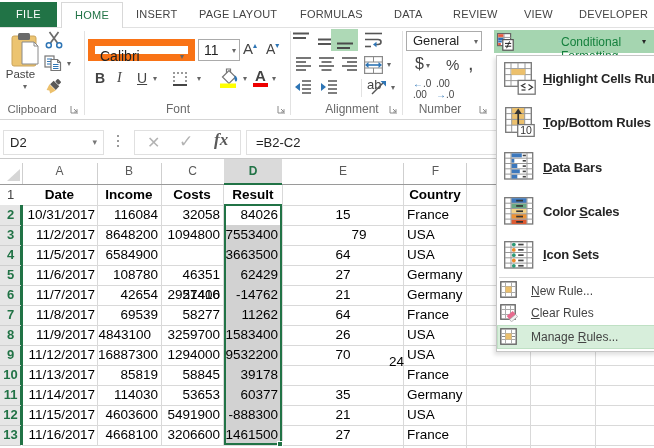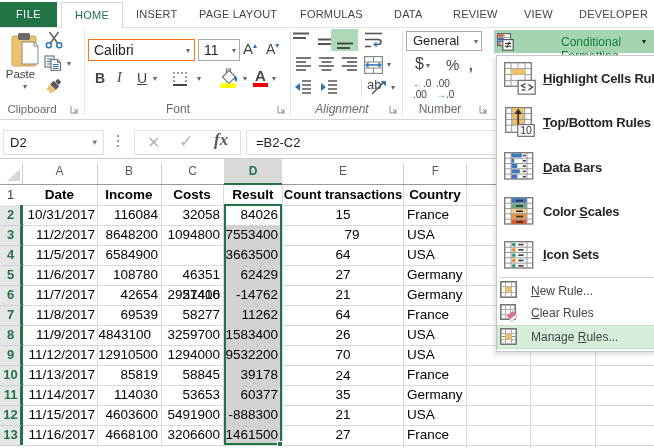--- a/index.html
+++ b/index.html
@@ -88,21 +88,21 @@
       <rect x="5" y="4.5" width="8" height="5" fill="#595959"></rect>
       <path d="M4.5 10 L13.5 10 L11.5 16 L9 14.5 L6.5 16 Z" fill="#ecc06c"></path>
     </g>
   </svg>
   <div class="grplabel" style="left:0px;width:64px;font-size:11.5px;">Clipboard</div>
   <svg class="launch" style="left:70px;" width="10" height="10" viewBox="0 0 10 10">
     <path d="M1 1 L1 8 L8 8" fill="none" stroke="#8a8a8a"></path>
     <path d="M4 4 L7 7 M7 4.2 L7 7 L4.2 7" fill="none" stroke="#8a8a8a"></path>
   </svg>
 
-  <div class="abs" style="left:88px;top:39px;width:107px;height:22px;border:1px solid #f97316;background:#fff;">
+  <div class="abs" style="left:88px;top:39px;width:107px;height:22px;border:7px solid #f97316;background:#fff;">
     <span style="position:absolute;left:5px;top:2px;font-size:14px;color:#222;">Calibri</span>
     <span style="position:absolute;right:4px;top:6px;font-size:8px;color:#666;">▾</span>
   </div>
   <div class="abs" style="left:198px;top:39px;width:42px;height:22px;border:1px solid #ababab;background:#fff;">
     <span style="position:absolute;left:5px;top:2px;font-size:14px;color:#222;">11</span>
     <span style="position:absolute;right:3px;top:6px;font-size:8px;color:#666;">▾</span>
   </div>
   <div class="abs" style="left:243px;top:40px;font-size:15px;color:#444;">A<span style="font-size:8px;color:#2e75b5;vertical-align:6px;">▴</span></div>
   <div class="abs" style="left:266px;top:41px;font-size:14px;color:#444;">A<span style="font-size:8px;color:#2e75b5;vertical-align:6px;">▾</span></div>
   <div class="abs" style="left:95px;top:70px;font-size:14px;font-weight:bold;color:#444;">B</div>
@@ -225,21 +225,21 @@
       </g>
     <path d="M1 3 L6 7 L1 11 Z" fill="#2e75b5"></path>
   </svg>
   <div class="abs" style="left:361px;top:79px;width:1px;height:18px;background:#e2e2e2;"></div>
   <div class="abs" style="left:367px;top:77px;font-size:13px;color:#444;">ab</div>
   <svg class="abs" style="left:369px;top:77px;" width="19" height="19" viewBox="0 0 19 19">
     <line x1="3" y1="17" x2="14" y2="6" stroke="#555" stroke-width="1.4"></line>
     <path d="M11.5 4 L17 4 L17 9.5 Z" fill="#2e75b5"></path>
   </svg>
   <div class="abs" style="left:391px;top:83px;font-size:8px;color:#666;">▾</div>
-  <div class="grplabel" style="left:302px;width:80px;font-style:italic;">Alignment</div>
+  <div class="grplabel" style="left:312px;width:80px;">Alignment</div>
   <svg class="launch" style="left:389px;" width="10" height="10" viewBox="0 0 10 10">
     <path d="M1 1 L1 8 L8 8" fill="none" stroke="#8a8a8a"></path>
     <path d="M4 4 L7 7 M7 4.2 L7 7 L4.2 7" fill="none" stroke="#8a8a8a"></path>
   </svg>
 
   <div class="abs" style="left:406px;top:31px;width:76px;height:20px;border:1px solid #ababab;background:#fff;">
     <span style="position:absolute;left:6px;top:1px;font-size:13px;color:#222;">General</span>
     <span style="position:absolute;right:3px;top:5px;font-size:8px;color:#666;">▾</span>
   </div>
   <div class="abs" style="left:415px;top:55px;font-size:16px;color:#444;">$</div>
@@ -368,35 +368,34 @@
 
   <div class="abs" style="left:226px;top:225px;width:54px;height:219px;background:#d2d2d2;"></div>
 
   <div class="abs" style="left:224px;top:204px;width:58px;height:241px;border:2px solid #217346;"></div>
   <div class="abs" style="left:277px;top:441px;width:6px;height:6px;background:#217346;border:1px solid #fff;"></div>
 
   <div class="cellnum ca" style="left:22px;top:185px;width:75px;font-weight:bold;">Date</div>
   <div class="cellnum ca" style="left:97px;top:185px;width:64px;font-weight:bold;">Income</div>
   <div class="cellnum ca" style="left:161px;top:185px;width:62px;font-weight:bold;">Costs</div>
   <div class="cellnum ca" style="left:224px;top:185px;width:58px;font-weight:bold;">Result</div>
-  <div class="cellnum ca" style="left:282px;top:185px;width:122px;font-weight:bold;font-size:13px;">Count transactions</div>
   <div class="cellnum ca" style="left:404px;top:185px;width:62px;font-weight:bold;">Country</div>
 
   <div id="data">
       <div class="cellnum ra" style="left:22px;top:205px;width:73px;">10/31/2017</div>
       <div class="cellnum ra" style="left:97px;top:205px;width:61px;">116084</div>
       <div class="cellnum ra" style="left:161px;top:205px;width:59px;">32058</div>
       <div class="cellnum ra" style="left:224px;top:205px;width:54px;">84026</div>
       <div class="cellnum ca" style="left:282px;top:205px;width:122px;">15</div>
       <div class="cellnum" style="left:407px;top:205px;width:60px;">France</div>
       <div class="cellnum ra" style="left:22px;top:225px;width:73px;">11/2/2017</div>
       <div class="cellnum ra" style="left:97px;top:225px;width:61px;">8648200</div>
       <div class="cellnum ra" style="left:161px;top:225px;width:59px;">1094800</div>
       <div class="cellnum ra" style="left:224px;top:225px;width:54px;">7553400</div>
-      <div class="cellnum ca" style="left:278px;top:225px;width:148px;">79</div>
+      <div class="cellnum ca" style="left:285px;top:225px;width:148px;">79</div>
       <div class="cellnum" style="left:407px;top:225px;width:60px;">USA</div>
       <div class="cellnum ra" style="left:22px;top:245px;width:73px;">11/5/2017</div>
       <div class="cellnum ra" style="left:97px;top:245px;width:61px;">6584900</div>
       <div class="cellnum ra" style="left:161px;top:245px;width:59px;margin-top:40px;">2921400</div>
       <div class="cellnum ra" style="left:224px;top:245px;width:54px;">3663500</div>
       <div class="cellnum ca" style="left:282px;top:245px;width:122px;">64</div>
       <div class="cellnum" style="left:407px;top:245px;width:60px;">USA</div>
       <div class="cellnum ra" style="left:22px;top:265px;width:73px;">11/6/2017</div>
       <div class="cellnum ra" style="left:97px;top:265px;width:61px;">108780</div>
       <div class="cellnum ra" style="left:161px;top:265px;width:59px;">46351</div>
@@ -415,30 +414,30 @@
       <div class="cellnum ra" style="left:224px;top:305px;width:54px;">11262</div>
       <div class="cellnum ca" style="left:282px;top:305px;width:122px;">64</div>
       <div class="cellnum" style="left:407px;top:305px;width:60px;">France</div>
       <div class="cellnum ra" style="left:22px;top:325px;width:73px;">11/9/2017</div>
       <div class="cellnum ra" style="left:90px;top:325px;width:61px;">4843100</div>
       <div class="cellnum ra" style="left:161px;top:325px;width:59px;">3259700</div>
       <div class="cellnum ra" style="left:224px;top:325px;width:54px;">1583400</div>
       <div class="cellnum ca" style="left:282px;top:325px;width:122px;">26</div>
       <div class="cellnum" style="left:407px;top:325px;width:60px;">USA</div>
       <div class="cellnum ra" style="left:22px;top:345px;width:73px;">11/12/2017</div>
-      <div class="cellnum ra" style="left:97px;top:345px;width:61px;">12910500</div>
+      <div class="cellnum ra" style="left:97px;top:345px;width:61px;">16887300</div>
       <div class="cellnum ra" style="left:161px;top:345px;width:59px;">1294000</div>
       <div class="cellnum ra" style="left:224px;top:345px;width:54px;">9532200</div>
       <div class="cellnum ca" style="left:282px;top:345px;width:122px;">70</div>
       <div class="cellnum" style="left:407px;top:345px;width:60px;">USA</div>
       <div class="cellnum ra" style="left:22px;top:365px;width:73px;">11/13/2017</div>
       <div class="cellnum ra" style="left:97px;top:365px;width:61px;">85819</div>
       <div class="cellnum ra" style="left:161px;top:365px;width:59px;">58845</div>
       <div class="cellnum ra" style="left:224px;top:365px;width:54px;">39178</div>
-      <div class="cellnum ca" style="left:282px;top:366px;width:122px;">24</div>
+      <div class="cellnum ca" style="left:282px;top:352px;width:122px;text-align:right;">24</div>
       <div class="cellnum" style="left:407px;top:365px;width:60px;">France</div>
       <div class="cellnum ra" style="left:22px;top:385px;width:73px;">11/14/2017</div>
       <div class="cellnum ra" style="left:97px;top:385px;width:61px;">114030</div>
       <div class="cellnum ra" style="left:161px;top:385px;width:59px;">53653</div>
       <div class="cellnum ra" style="left:224px;top:385px;width:54px;">60377</div>
       <div class="cellnum ca" style="left:282px;top:385px;width:122px;">35</div>
       <div class="cellnum" style="left:407px;top:385px;width:60px;">Germany</div>
       <div class="cellnum ra" style="left:22px;top:405px;width:73px;">11/15/2017</div>
       <div class="cellnum ra" style="left:97px;top:405px;width:61px;">4603600</div>
       <div class="cellnum ra" style="left:161px;top:405px;width:59px;">5491900</div>

